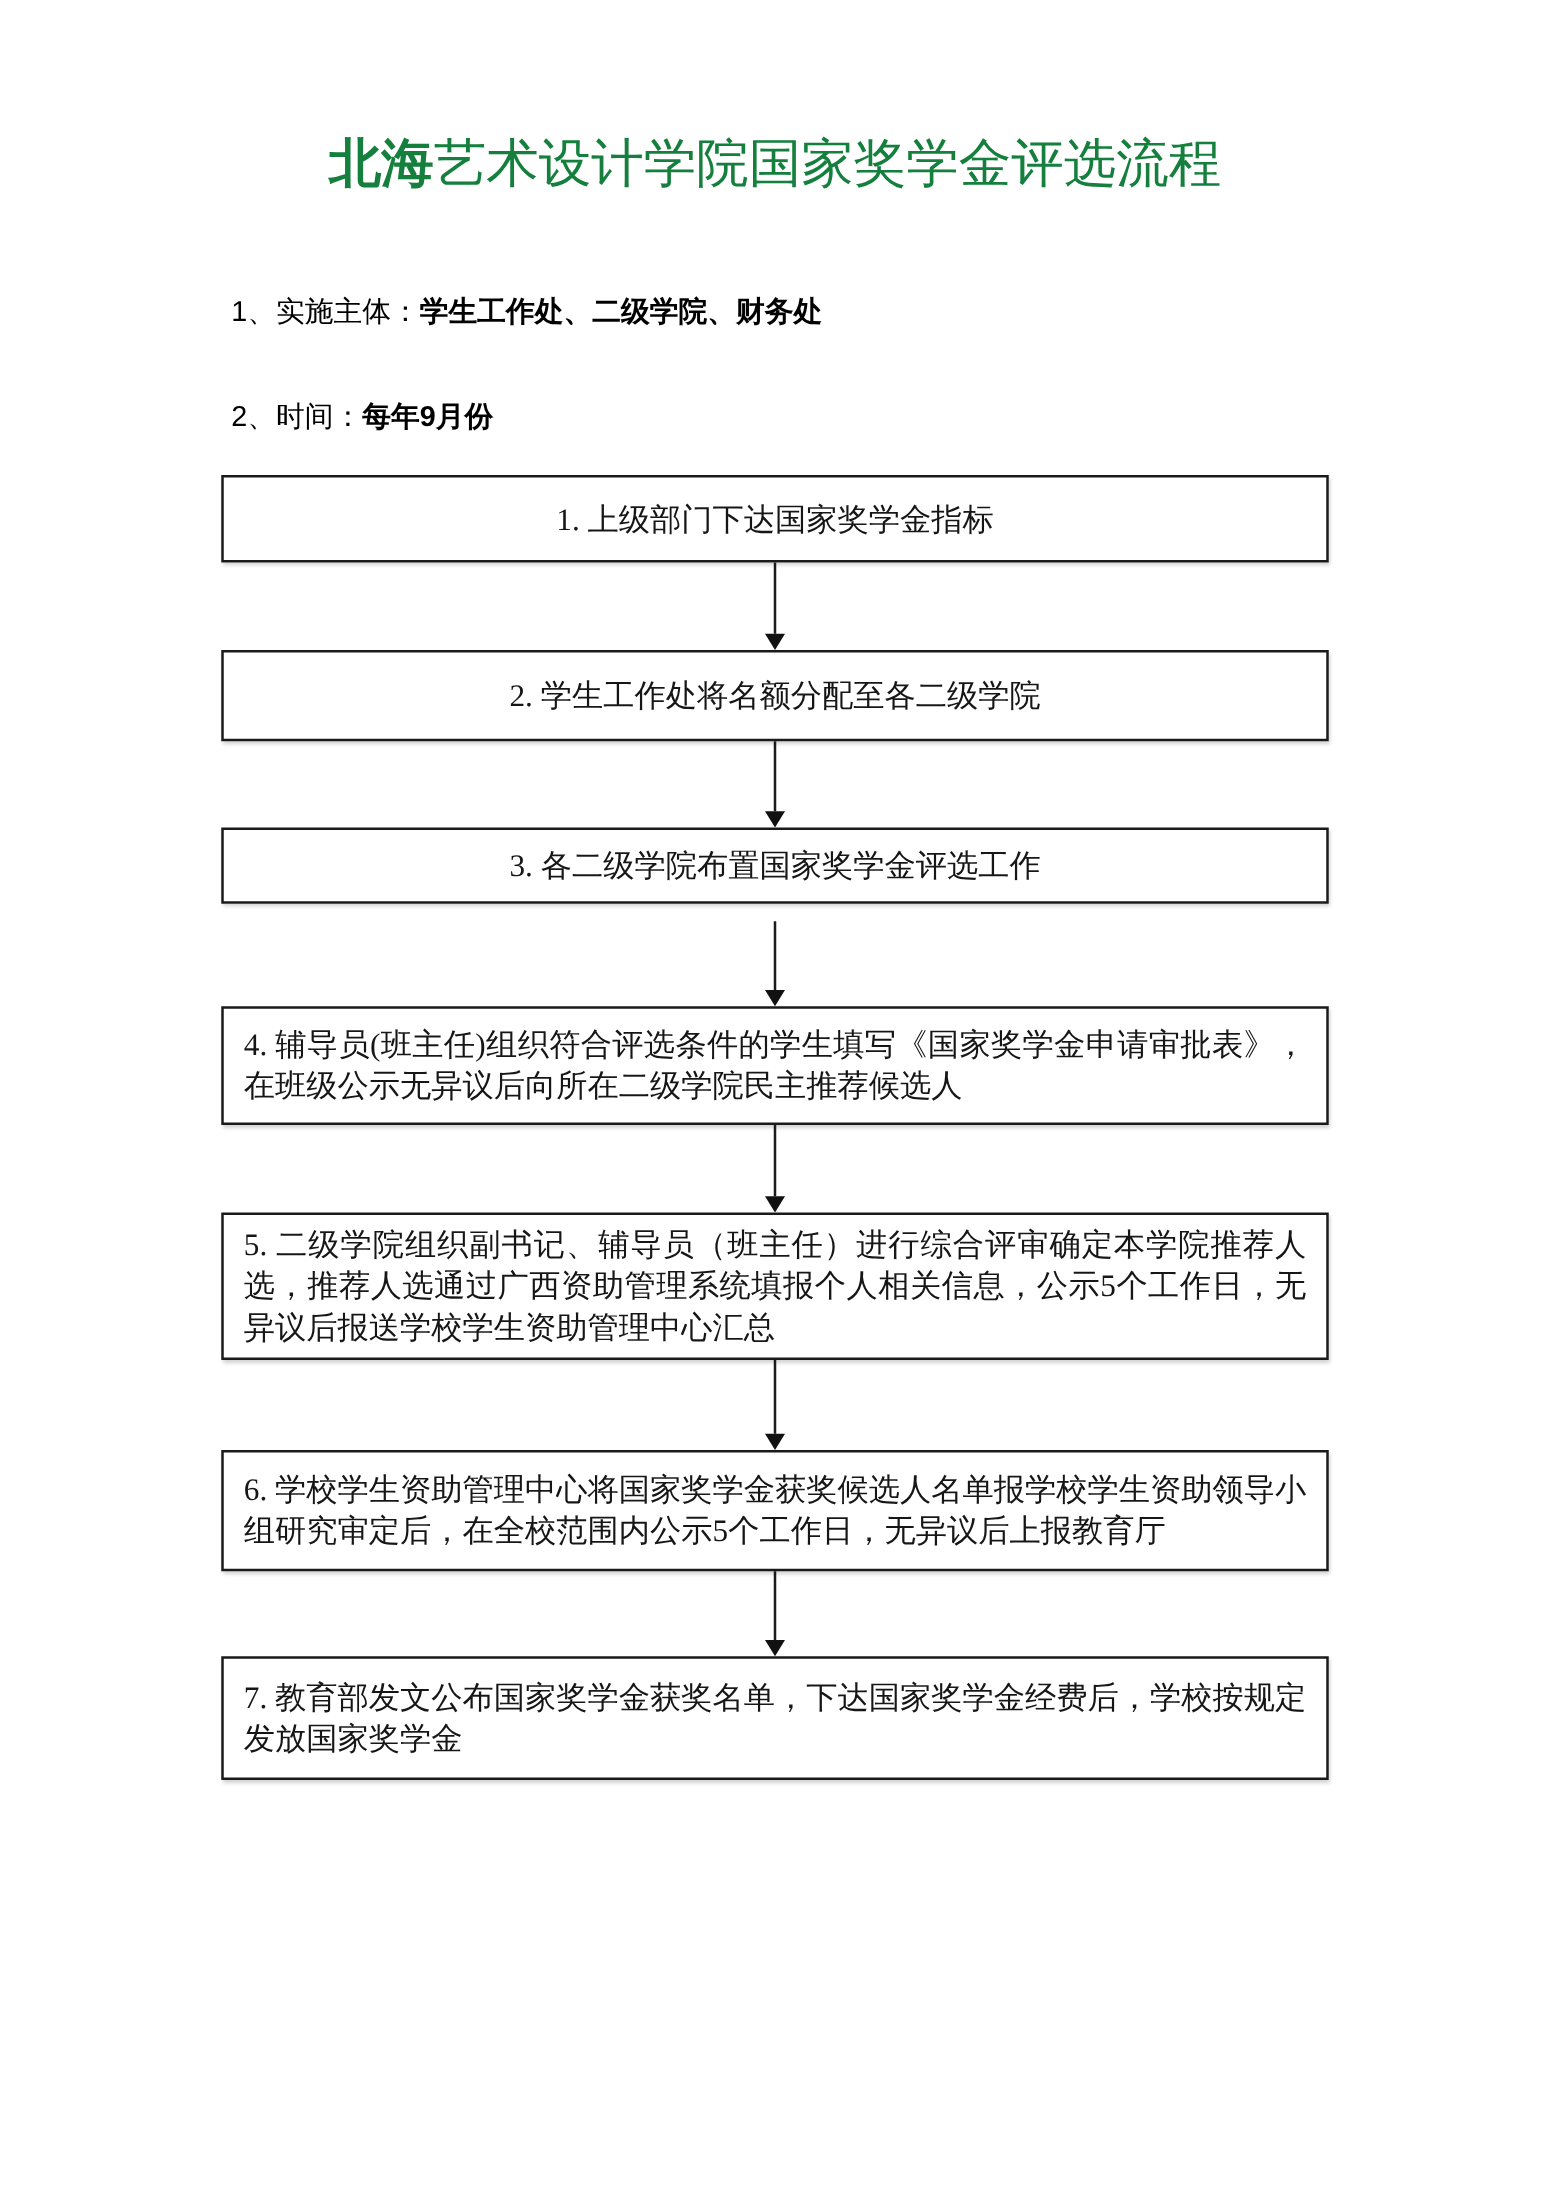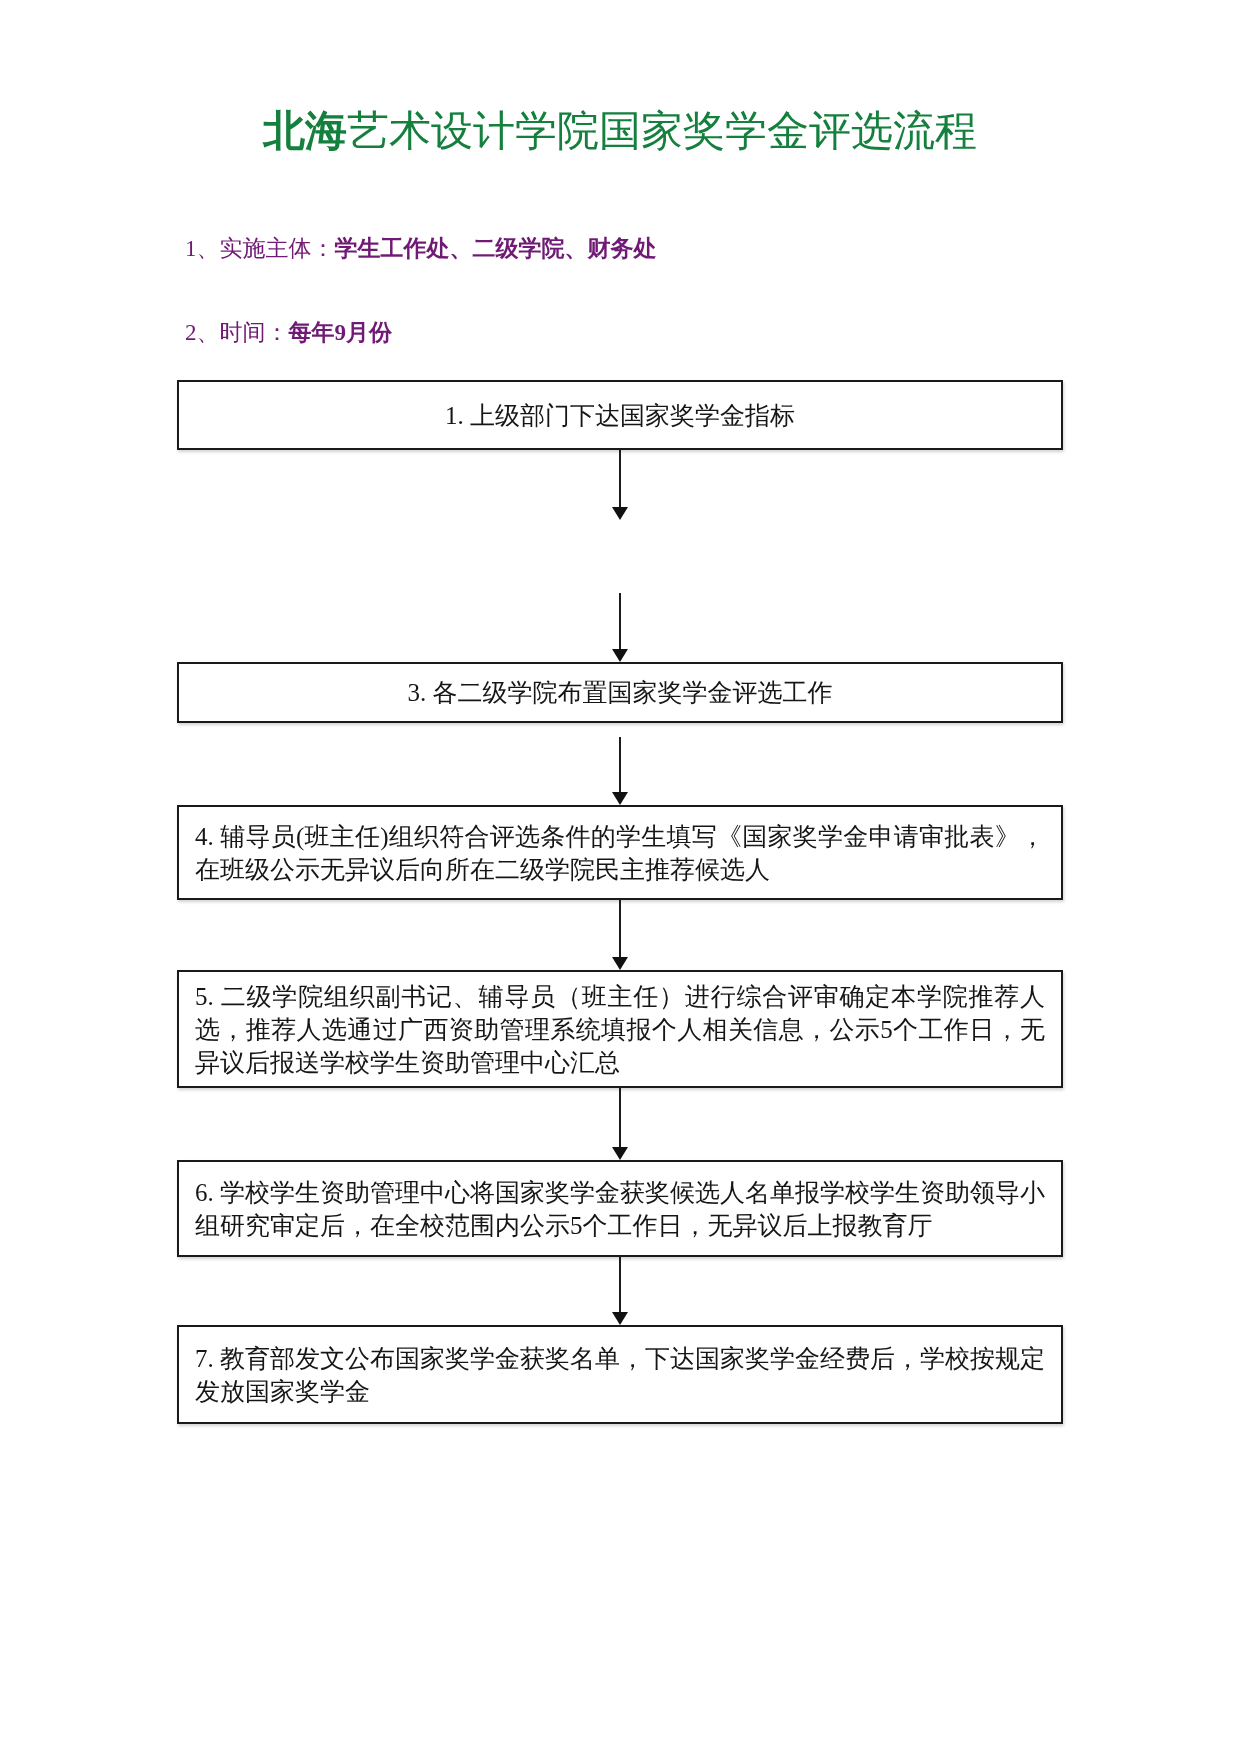--- a/index.html
+++ b/index.html
@@ -32,23 +32,22 @@
   }
   .title .title-em {
     font-weight: 700;
   }
   
   .meta {
     position: absolute;
     left: 185px;
     font-size: 23px;
     line-height: 34px;
-    color: #701a75;
+    color: #000000;
     white-space: nowrap;
-    font-family: Liberation Serif, serif;
   }
   .meta-1 { top: 232px; }
   .meta-2 { top: 272px; margin-top: 44px; }
   .meta .meta-label { font-weight: 400; }
   .meta .meta-value { font-weight: 700; }
   
   .box {
     position: absolute;
     left: 177px;
     width: 886px;
@@ -123,20 +122,23 @@
 
   <div class="box b1 center">
       <span class="step-text">1. 上级部门下达国家奖学金指标</span>
     </div>
 
   <div class="arrow a1">
       <span class="arrow-line"></span>
       <span class="arrow-head"></span>
     </div>
 
+  <div class="box b2 center">
+      <span class="step-text">2. 学生工作处将名额分配至各二级学院</span>
+    </div>
 
   <div class="arrow a2">
       <span class="arrow-line"></span>
       <span class="arrow-head"></span>
     </div>
 
   <div class="box b3 center">
       <span class="step-text">3. 各二级学院布置国家奖学金评选工作</span>
     </div>
 

